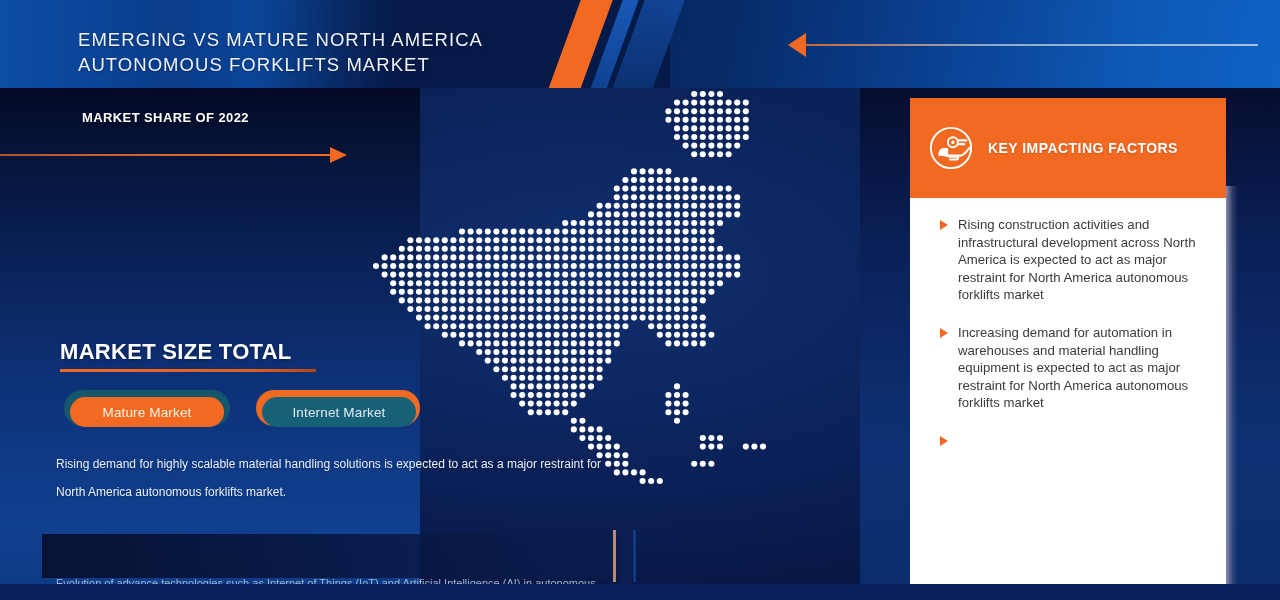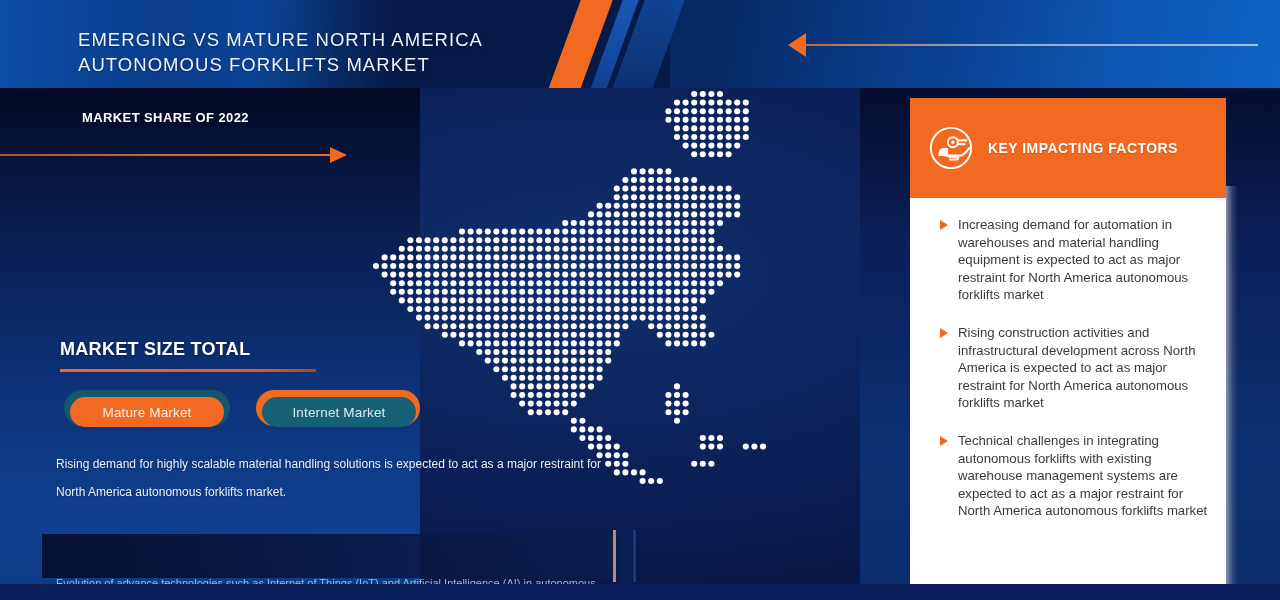--- a/index.html
+++ b/index.html
@@ -115,21 +115,21 @@
     position: absolute; left: 330px; top: 0;
     width: 0; height: 0;
     border-top: 8px solid transparent;
     border-bottom: 8px solid transparent;
     border-left: 17px solid #f26a21;
   }
 
   
   .size-title {
     position: absolute; left: 60px; top: 339px;
-    color: #ffffff; font-size: 18px; font-weight: 700; letter-spacing: .3px;
+    color: #ffffff; font-size: 22px; font-weight: 700; letter-spacing: .3px;
     text-shadow: 0 1px 3px rgba(0,0,0,.4);
   }
   .size-underline {
     position: absolute; left: 60px; top: 369px; width: 256px; height: 3px;
     background: linear-gradient(90deg, #f26a21 0%, #e2601d 75%, #b1471a 100%);
   }
 
   
   .pill-group { position: absolute; left: 60px; top: 388px; width: 400px; height: 48px; }
 
@@ -1081,25 +1081,24 @@
         <path d="M32 16 L40 16" stroke="#ffffff" stroke-width="2.2" stroke-linecap="round"></path>
         <path d="M32 20 L38 20" stroke="#ffffff" stroke-width="2.2" stroke-linecap="round"></path>
       </svg>
     </div>
     <div class="panel-head-title">KEY IMPACTING FACTORS</div>
   </div>
 
   <div class="panel-body">
     <div class="factor">
       <span class="bullet"></span>
+      <span>Rising construction activities and infrastructural development across North America is expected to act as major restraint for North America autonomous forklifts market</span>
+    </div>
+    <div class="factor">
+      <span class="bullet"></span>
       <span>Increasing demand for automation in warehouses and material handling equipment is expected to act as major restraint for North America autonomous forklifts market</span>
     </div>
     <div class="factor">
       <span class="bullet"></span>
-      <span>Rising construction activities and infrastructural development across North America is expected to act as major restraint for North America autonomous forklifts market</span>
-    </div>
-    <div class="factor">
-      <span class="bullet"></span>
-      <span>Technical challenges in integrating autonomous forklifts with existing warehouse management systems are expected to act as a major restraint for North America autonomous forklifts market</span>
     </div>
   </div>
 
 </div>
 
 </body></html>

